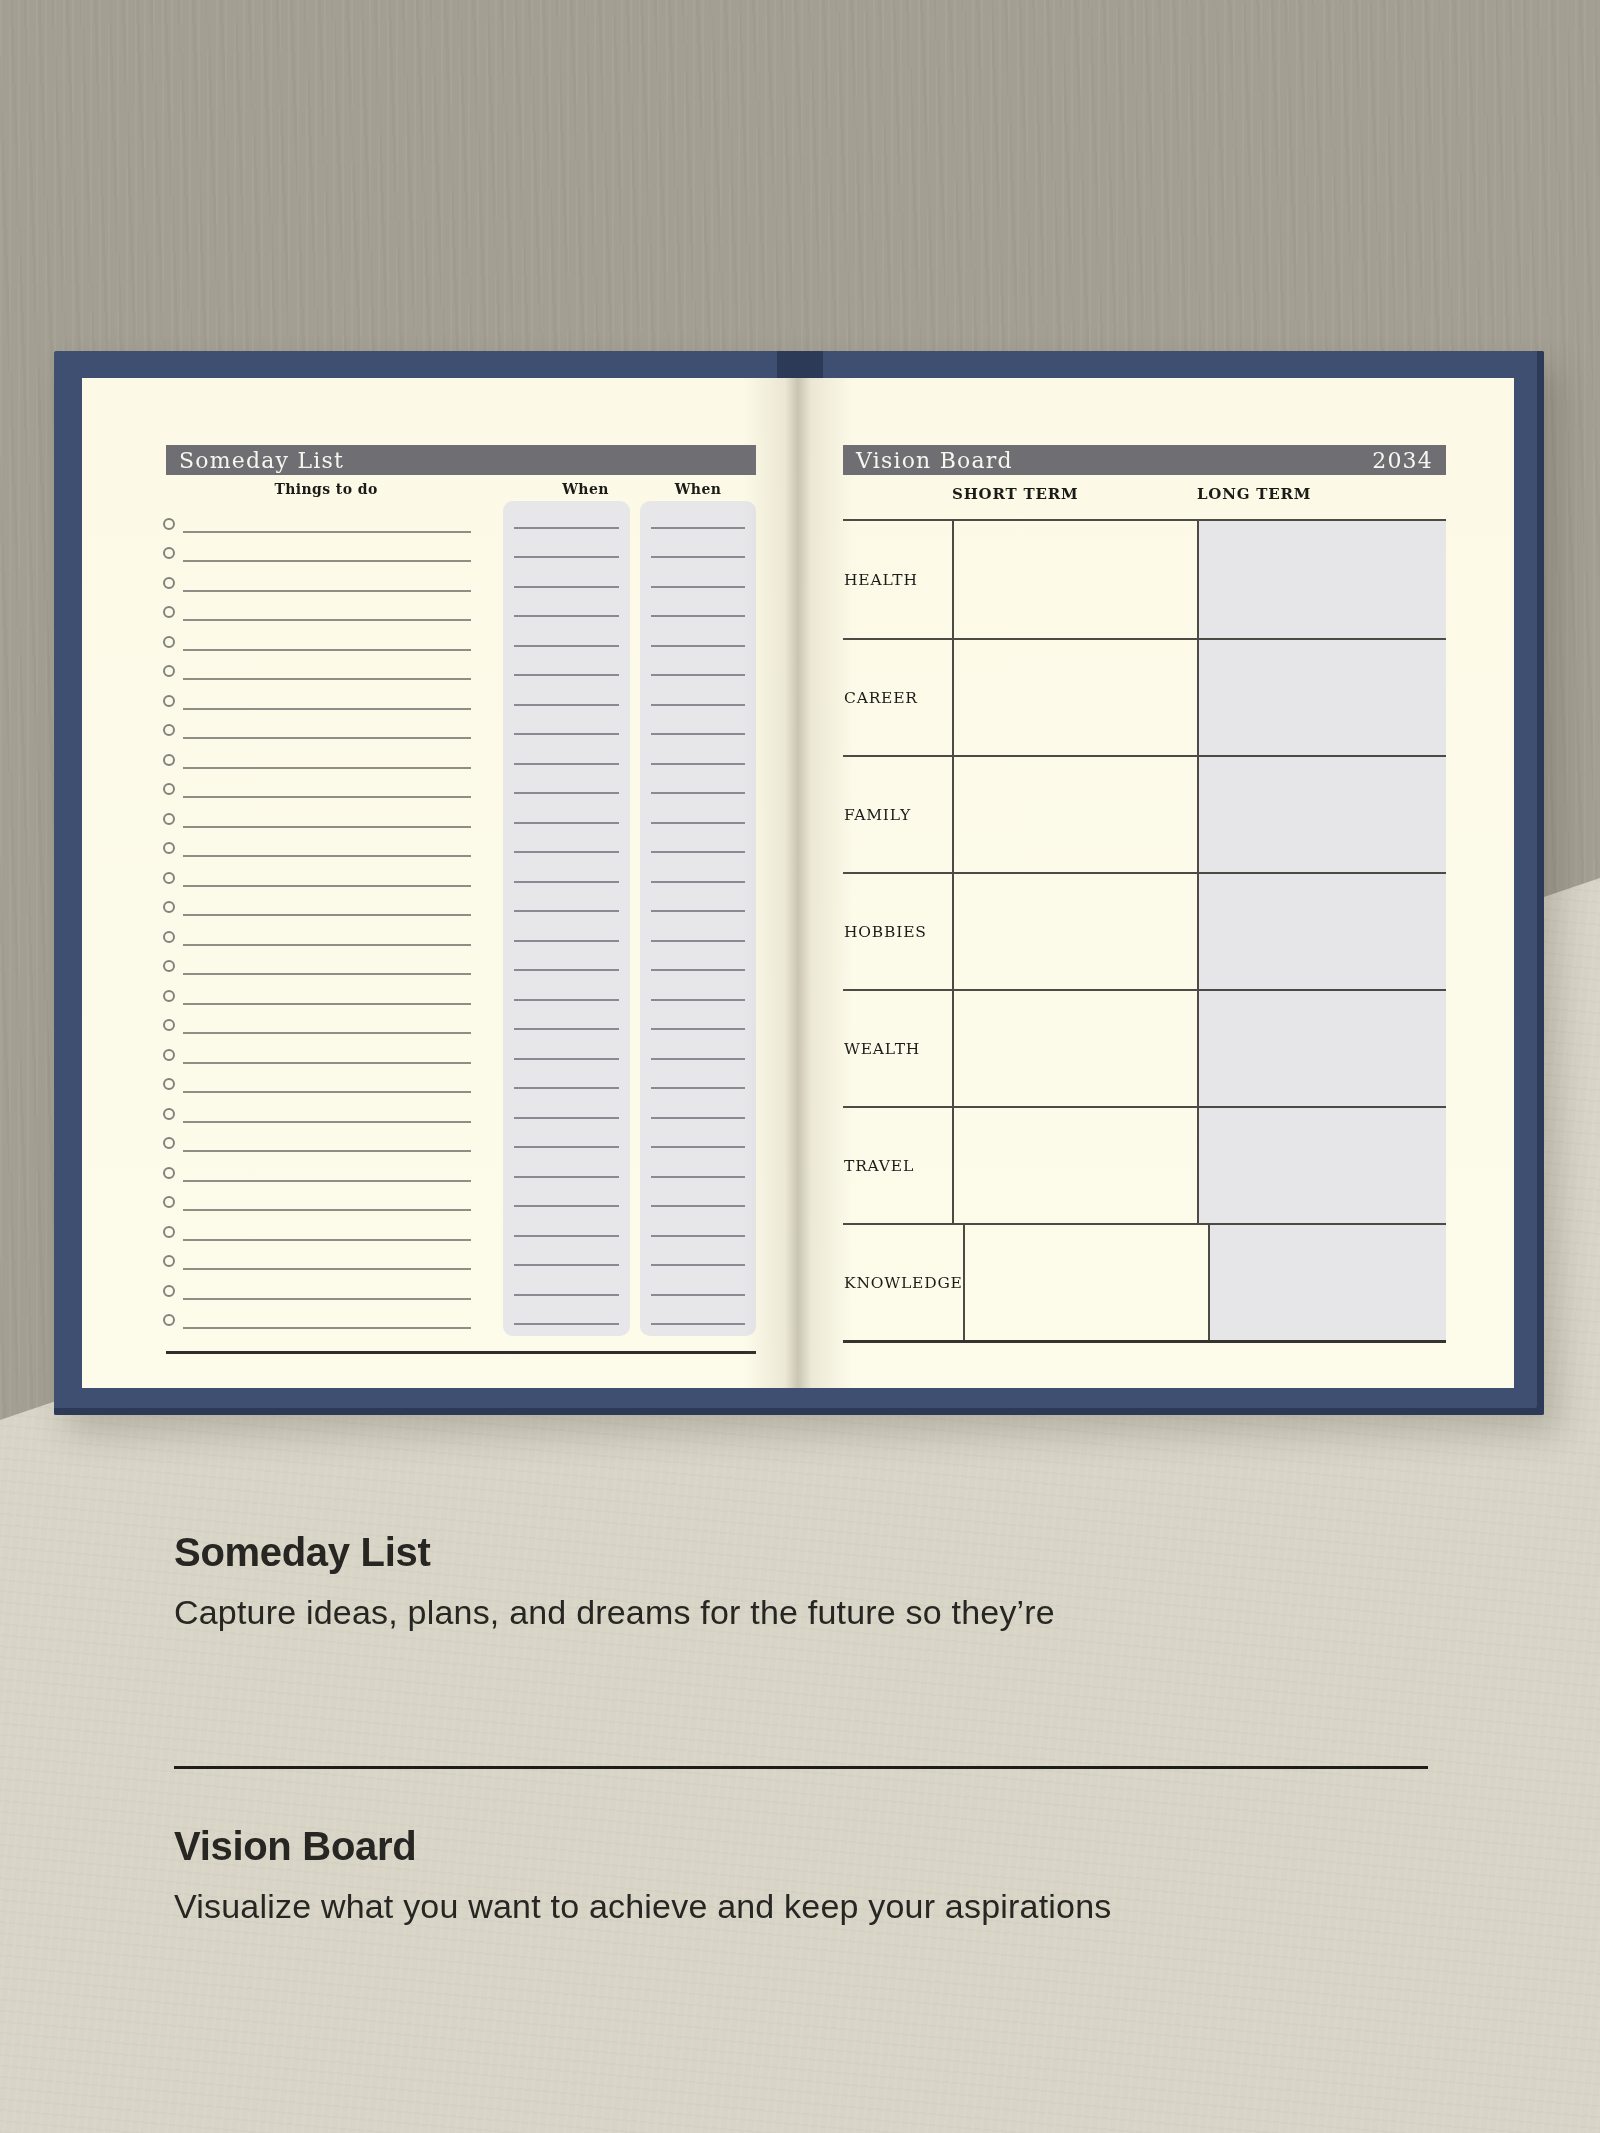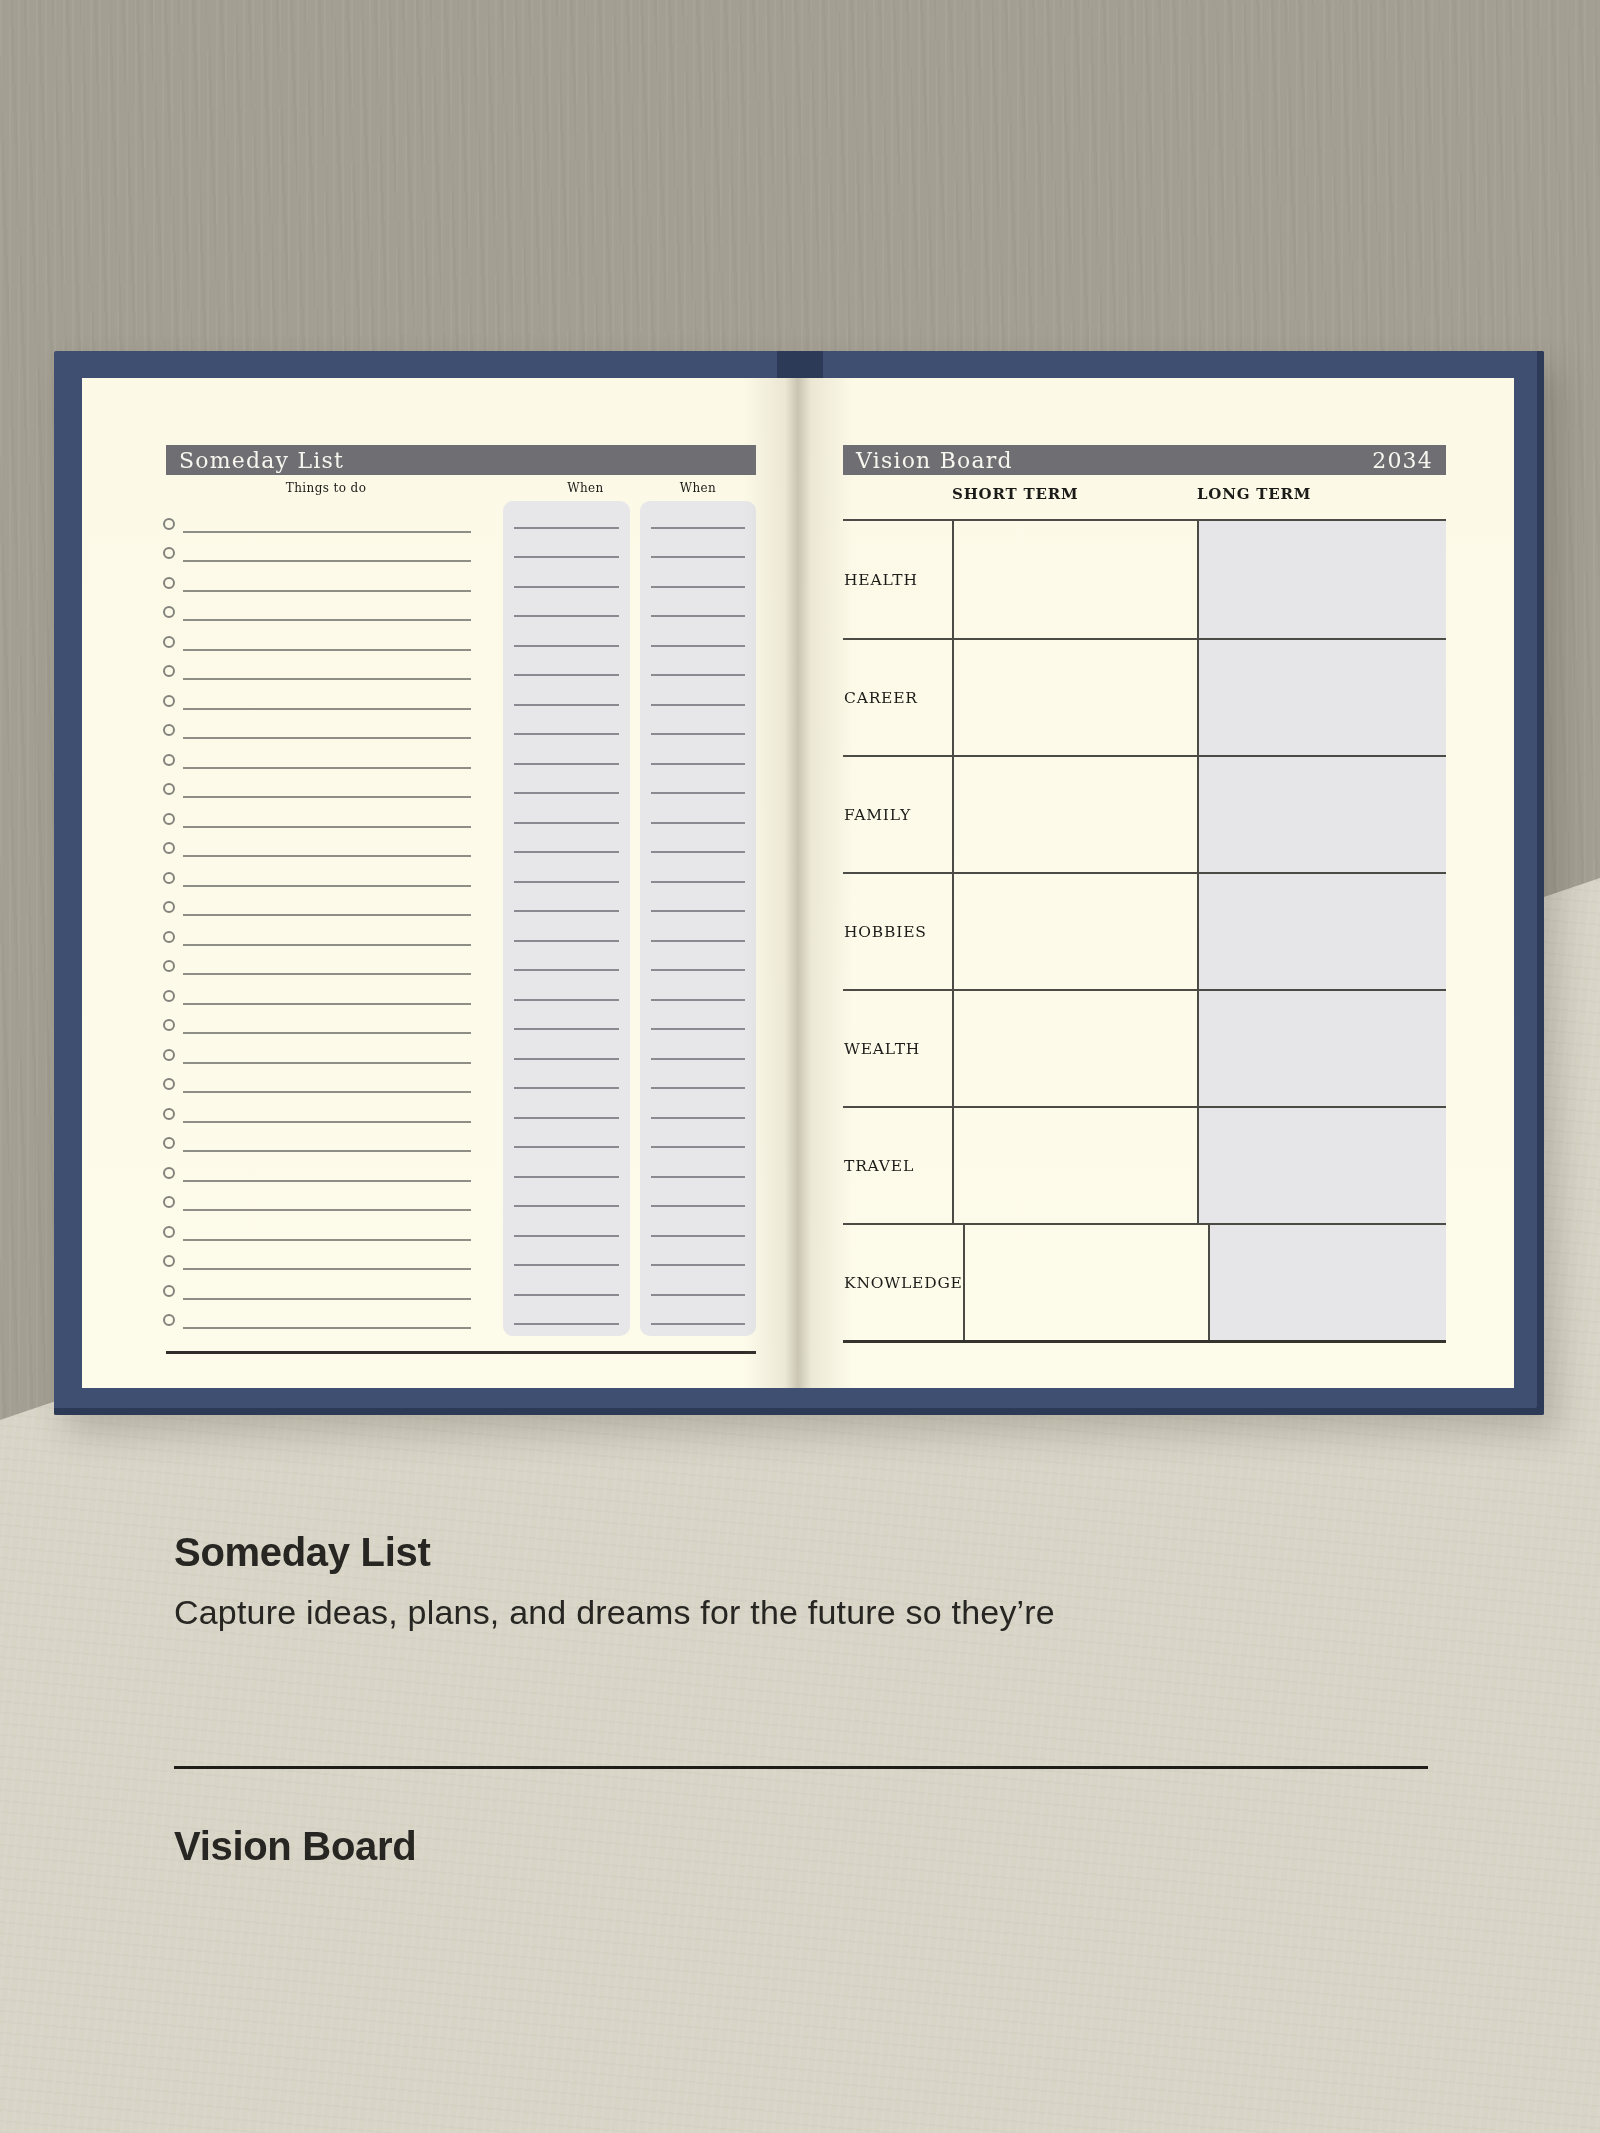--- a/index.html
+++ b/index.html
@@ -54,21 +54,21 @@
   
   .bar{
     position:absolute;top:0;left:0;right:0;height:30px;
     background:var(--bar,#6e6e73);color:var(--bar-text,#f7f6ef);
     display:flex;align-items:center;justify-content:space-between;
     padding:0 13px;box-sizing:border-box;
     font-size:22px;letter-spacing:1.2px;
   }
   .colhead{
     position:absolute;text-align:center;color:var(--ink,#1b1b18);
-    font-weight:400;font-size:12px;letter-spacing:.4px;
+    font-weight:700;font-size:14px;letter-spacing:.4px;
   }
 
   
   .someday-content{position:absolute;left:84px;top:67px;width:590px;height:920px;}
   .list-area{position:absolute;left:0;top:60px;right:0;}
   .things-col{position:absolute;left:0;top:0;width:320px;}
   .t-row{position:relative;height:29.5px;}
   .circle{
     position:absolute;left:-3px;bottom:5px;width:12px;height:12px;border-radius:50%;
     border:2px solid #83837d;box-sizing:border-box;background:transparent;
@@ -485,14 +485,15 @@
   <div class="cap-lines">
     <div class="cap-line">Capture ideas, plans, and dreams for the future so they’re</div>
   </div>
 </div>
 
 <div class="divider"></div>
 
 <div class="caption" id="caption-vision">
   <h2>Vision Board</h2>
   <div class="cap-lines">
+    <div class="cap-line">Visualize what you want to achieve and keep your aspirations</div>
   </div>
 </div>
 
 </body></html>

